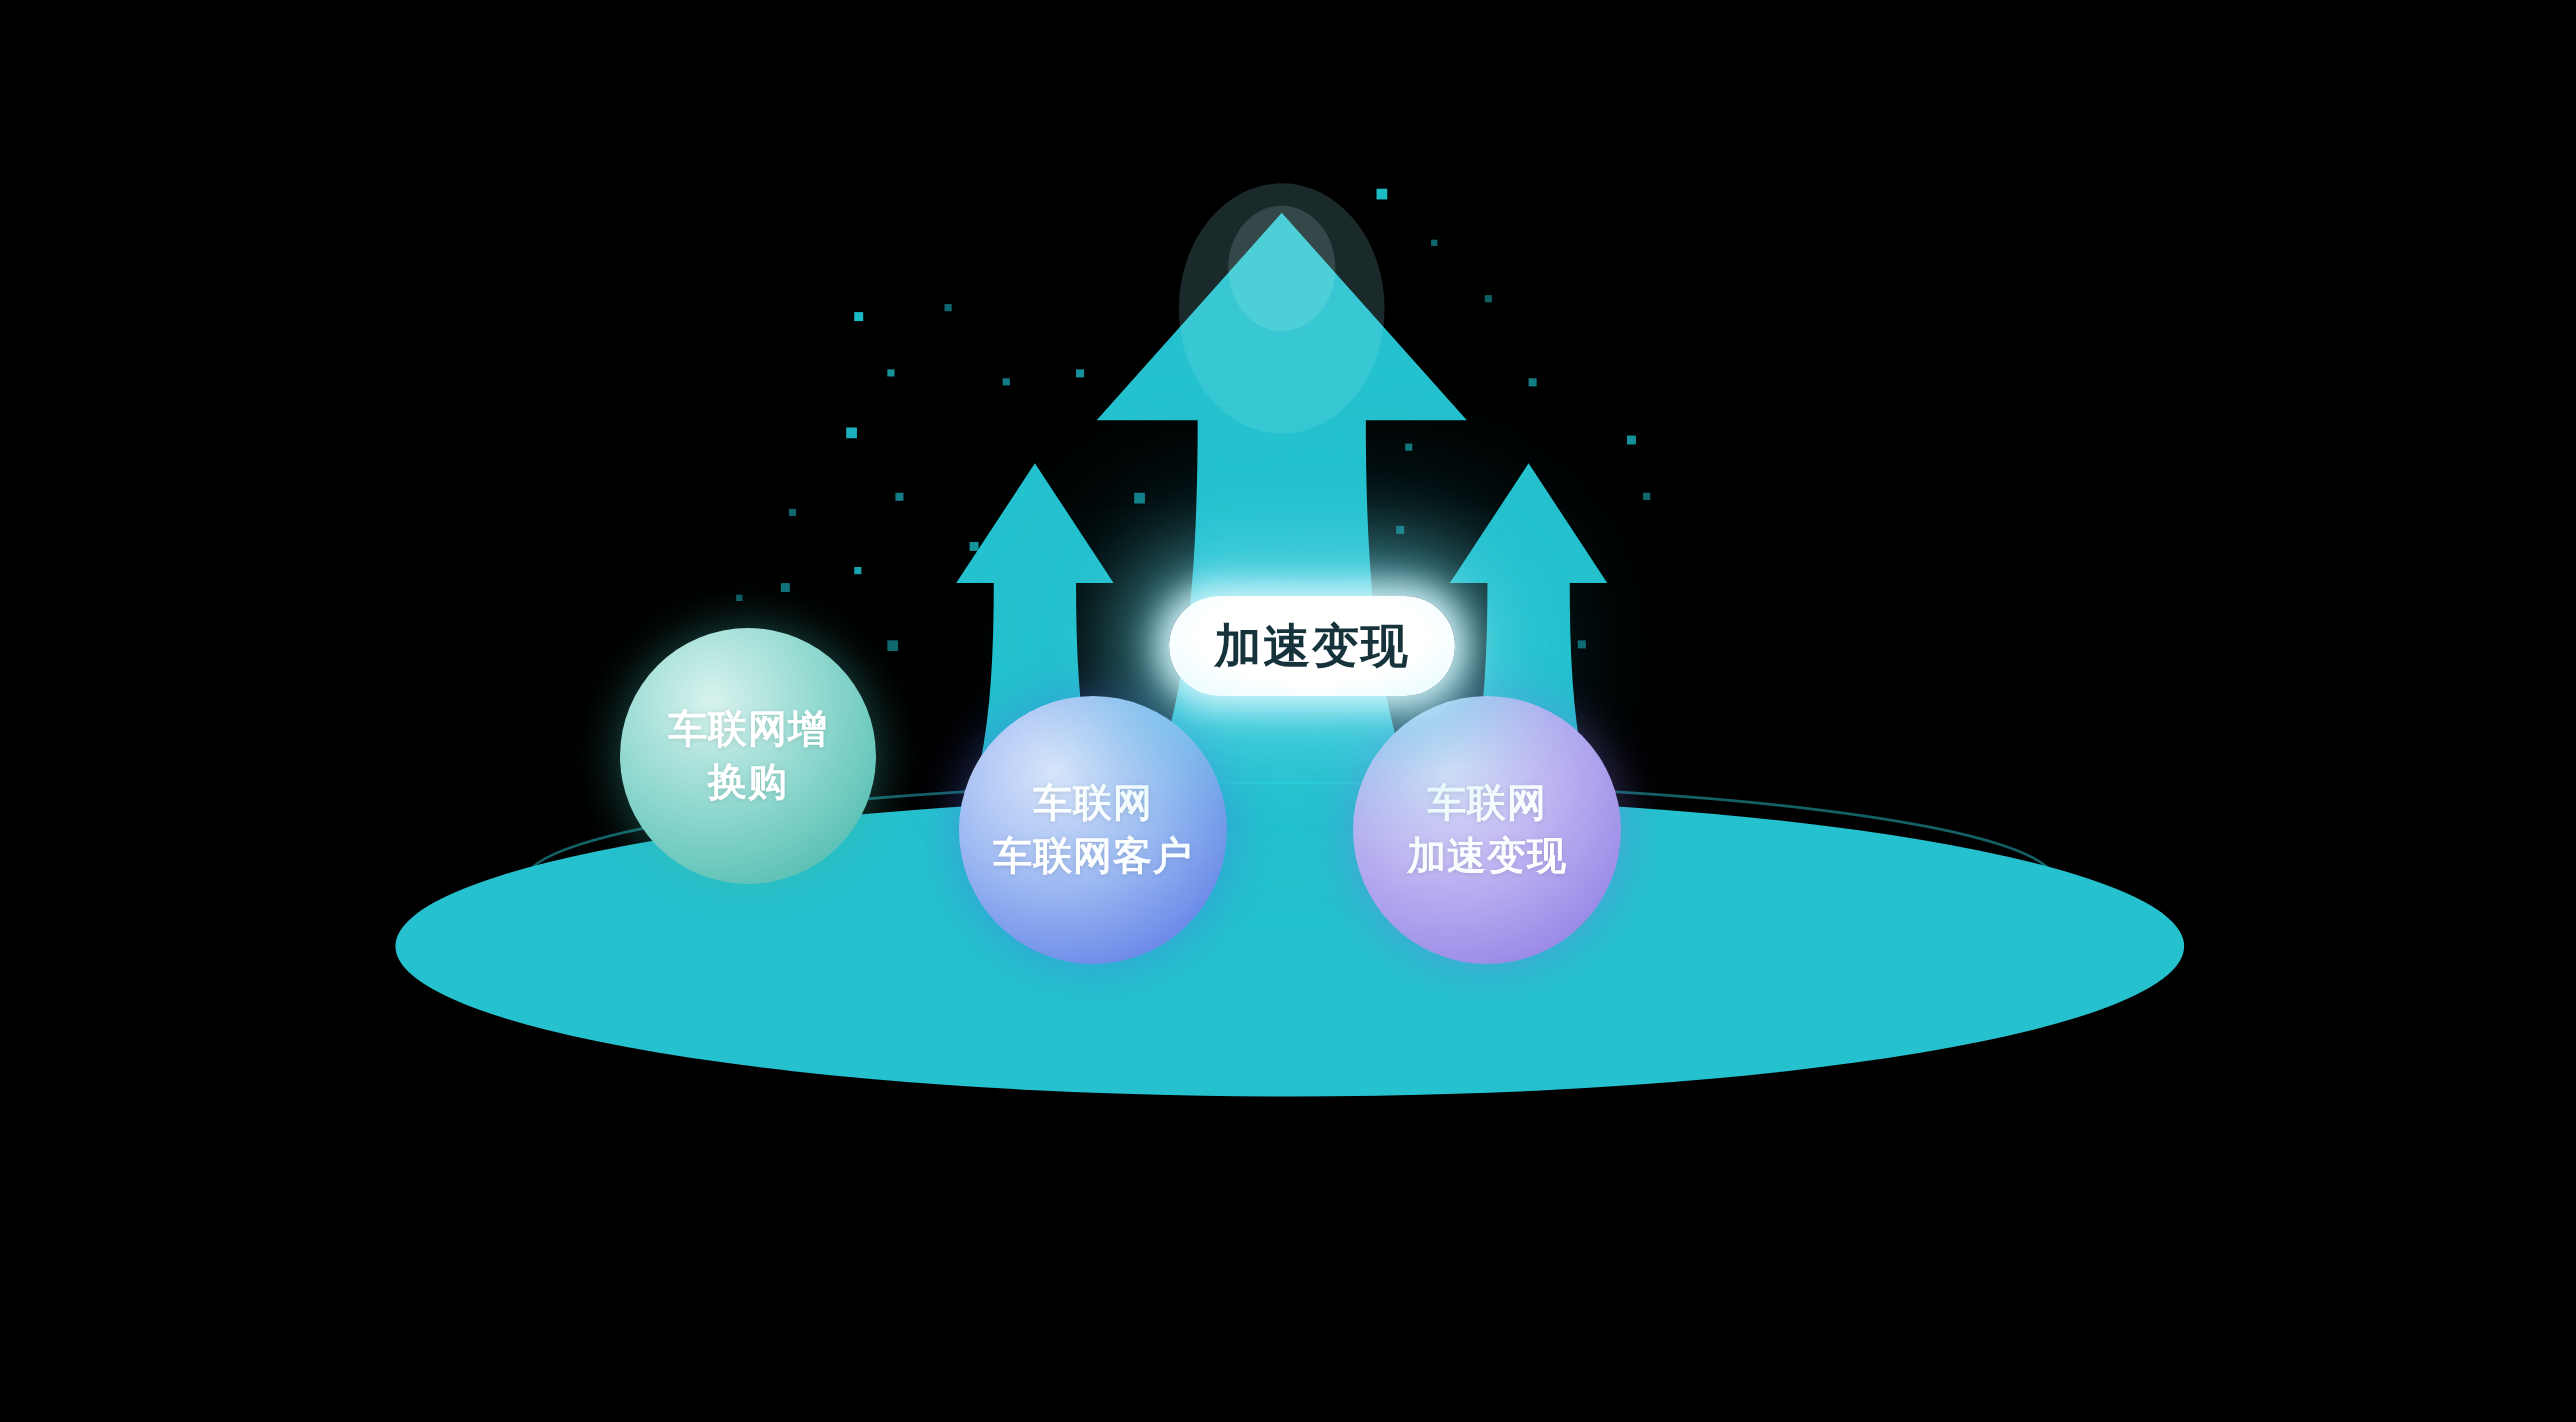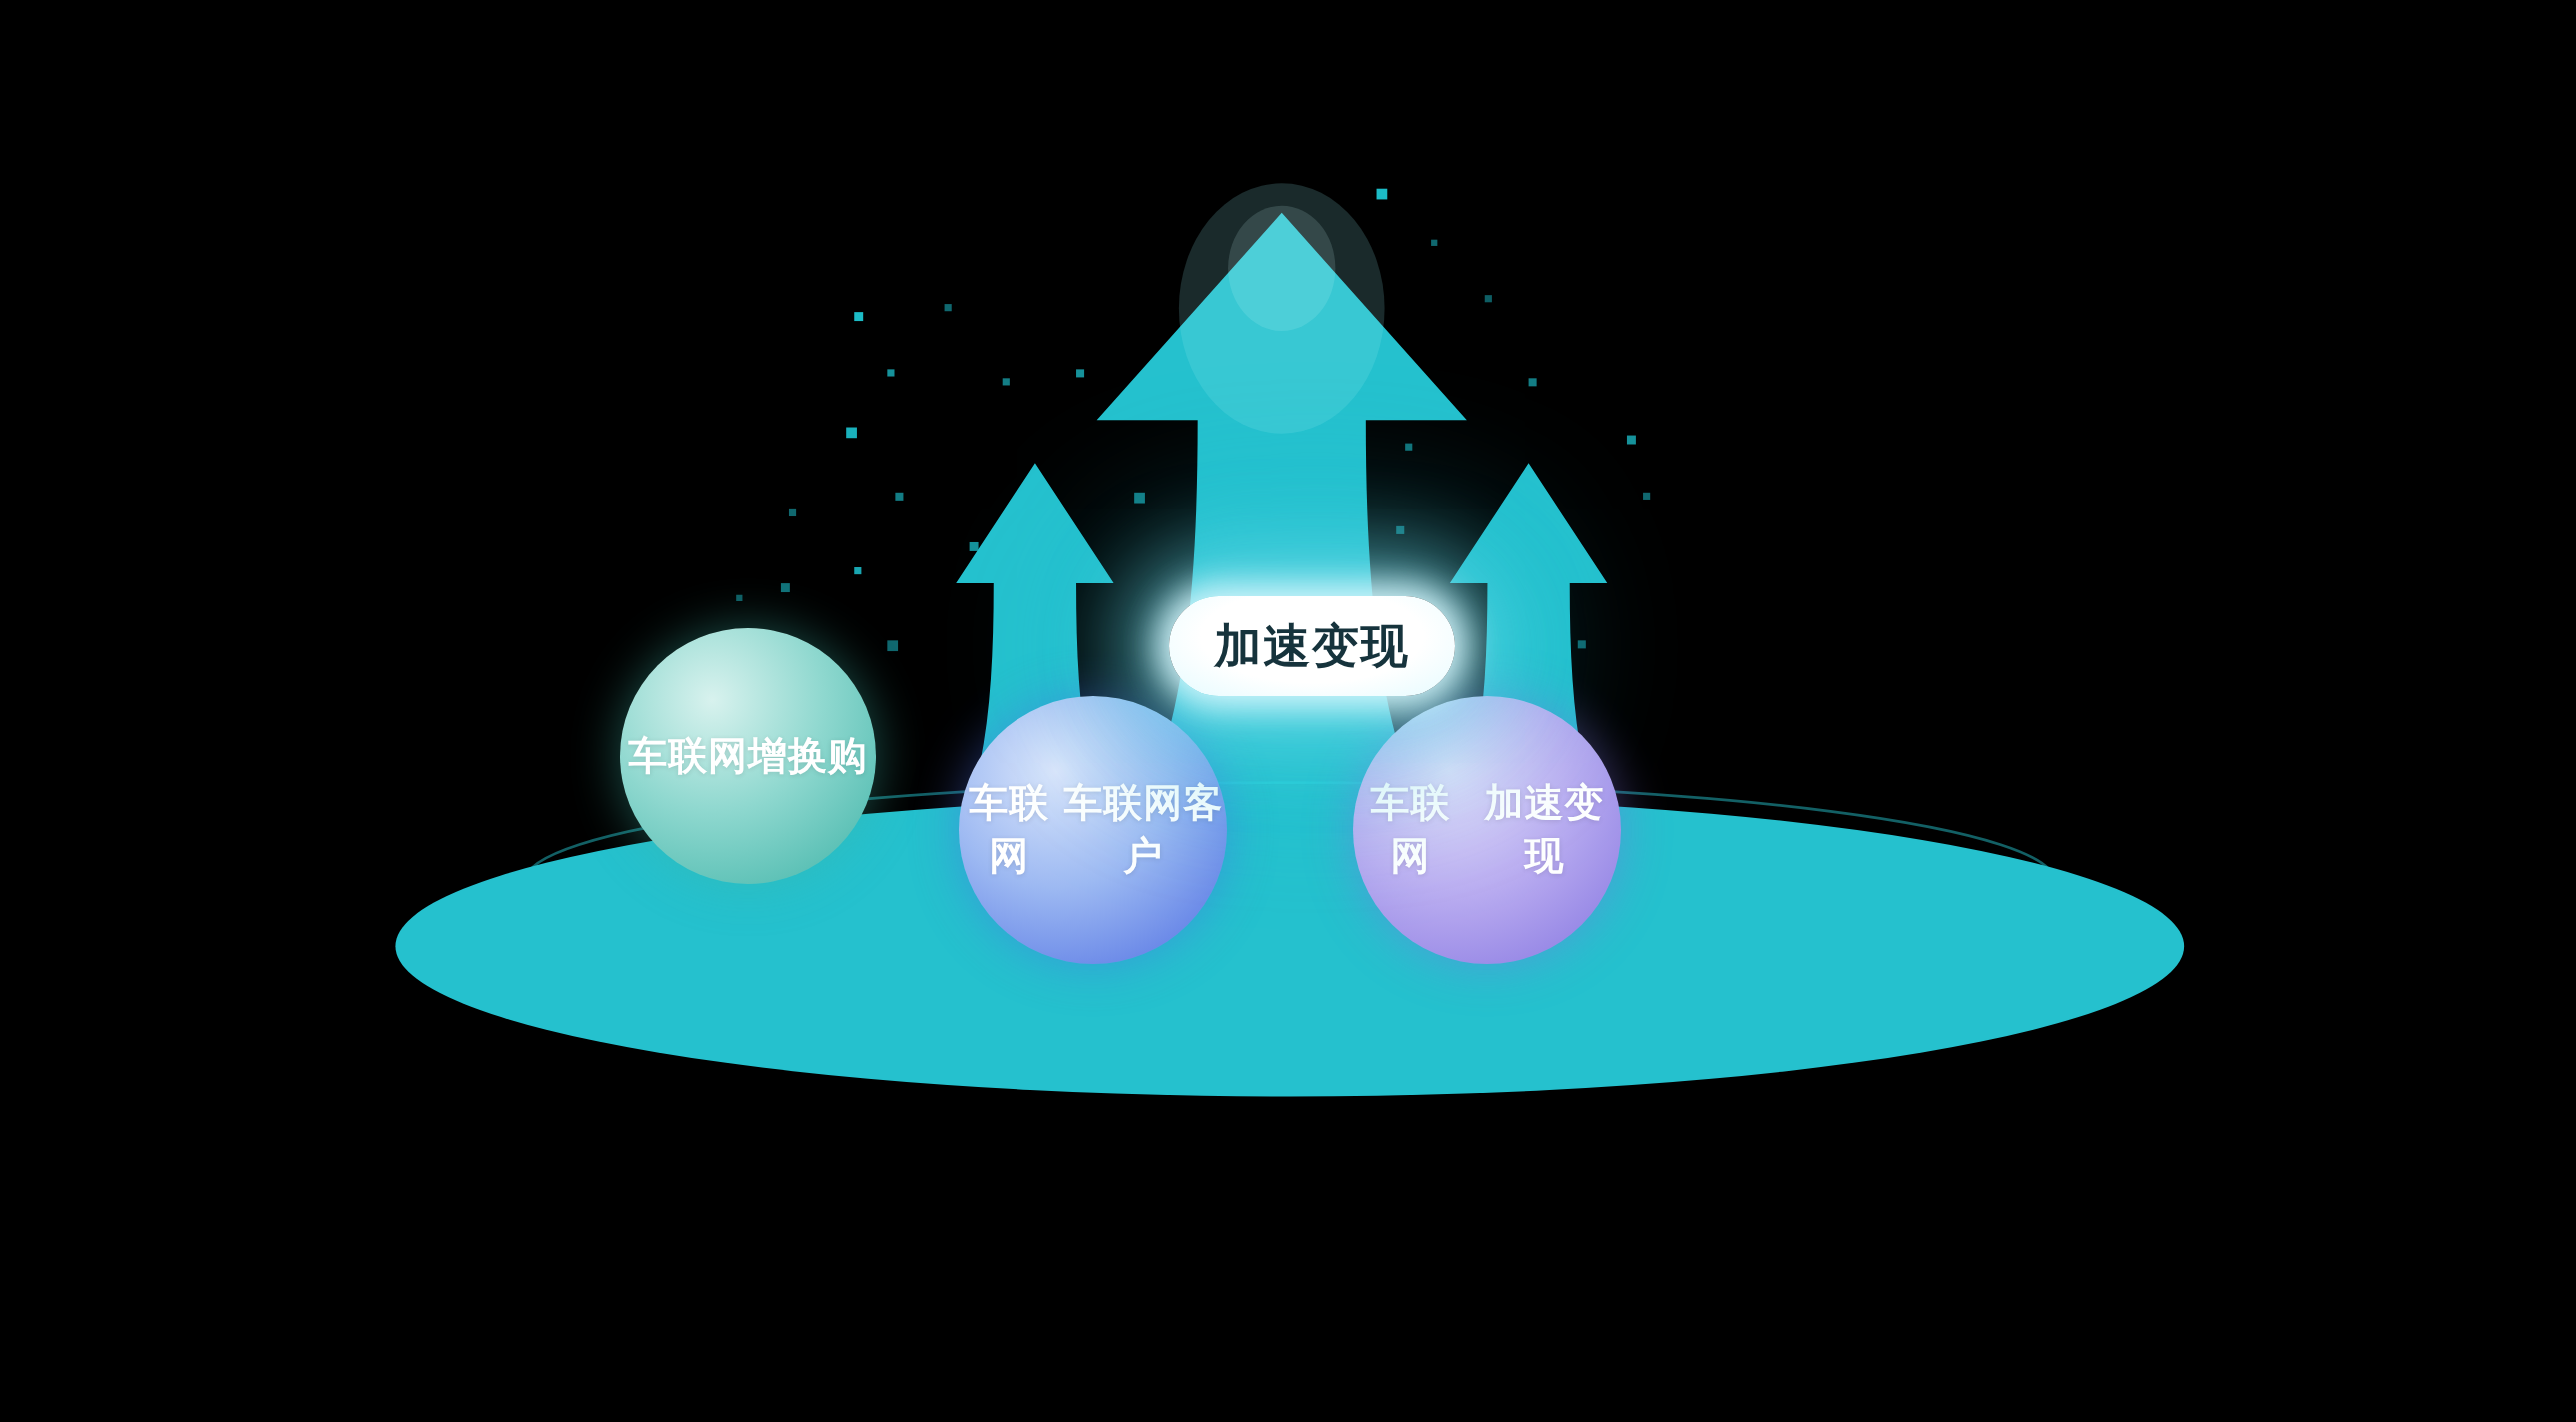--- a/index.html
+++ b/index.html
@@ -52,21 +52,21 @@
     font-weight: 600;
     letter-spacing: 1.8px;
     color: var(--label-text, #16333c);
   }
 
   
   .sphere {
     position: absolute;
     border-radius: 50%;
     display: flex;
-    flex-direction: row;
+    flex-direction: column;
     align-items: center;
     justify-content: center;
     text-align: center;
     z-index: 2;
     color: var(--sphere-text, #ffffff);
     font-weight: 600;
   }
   .sphere .line {
     font-size: 39px;
     line-height: 1.35;

